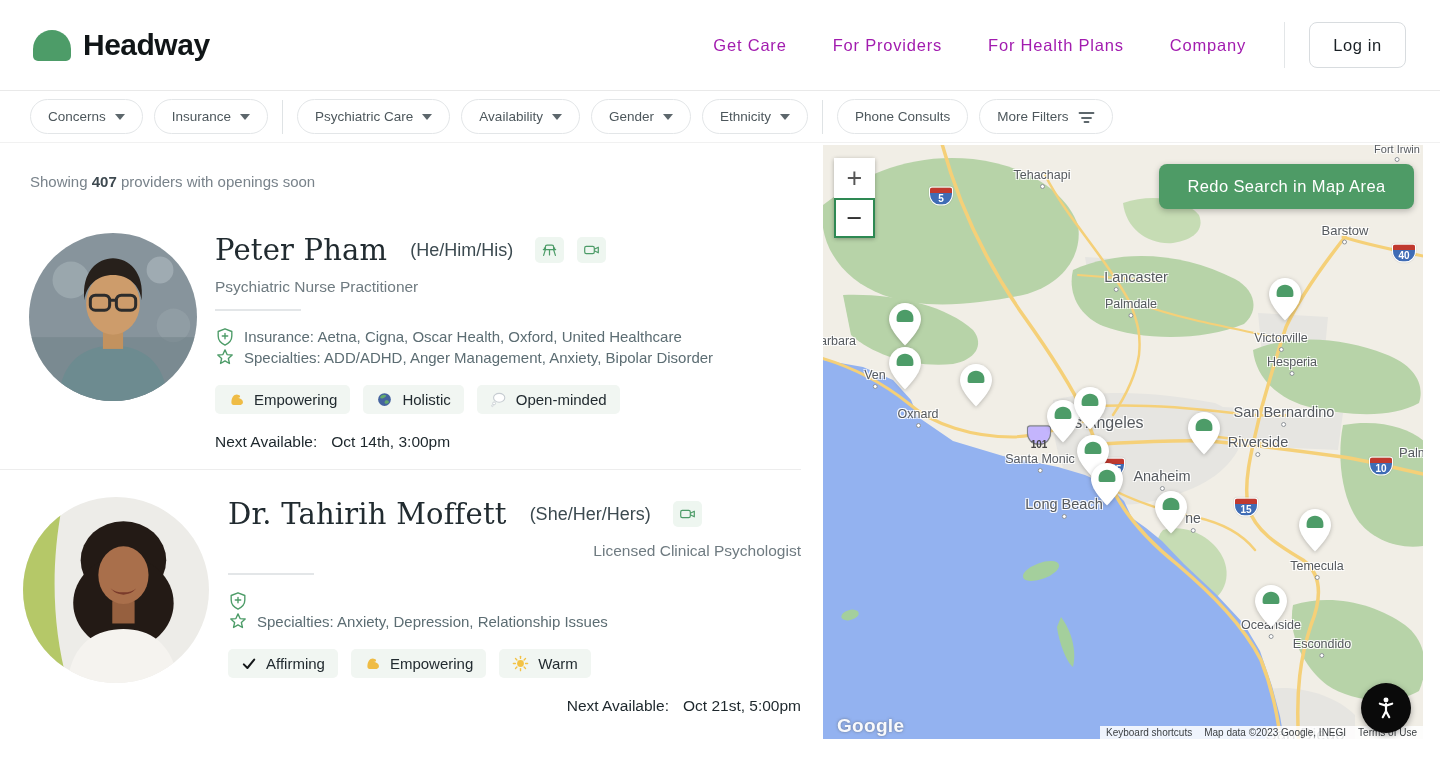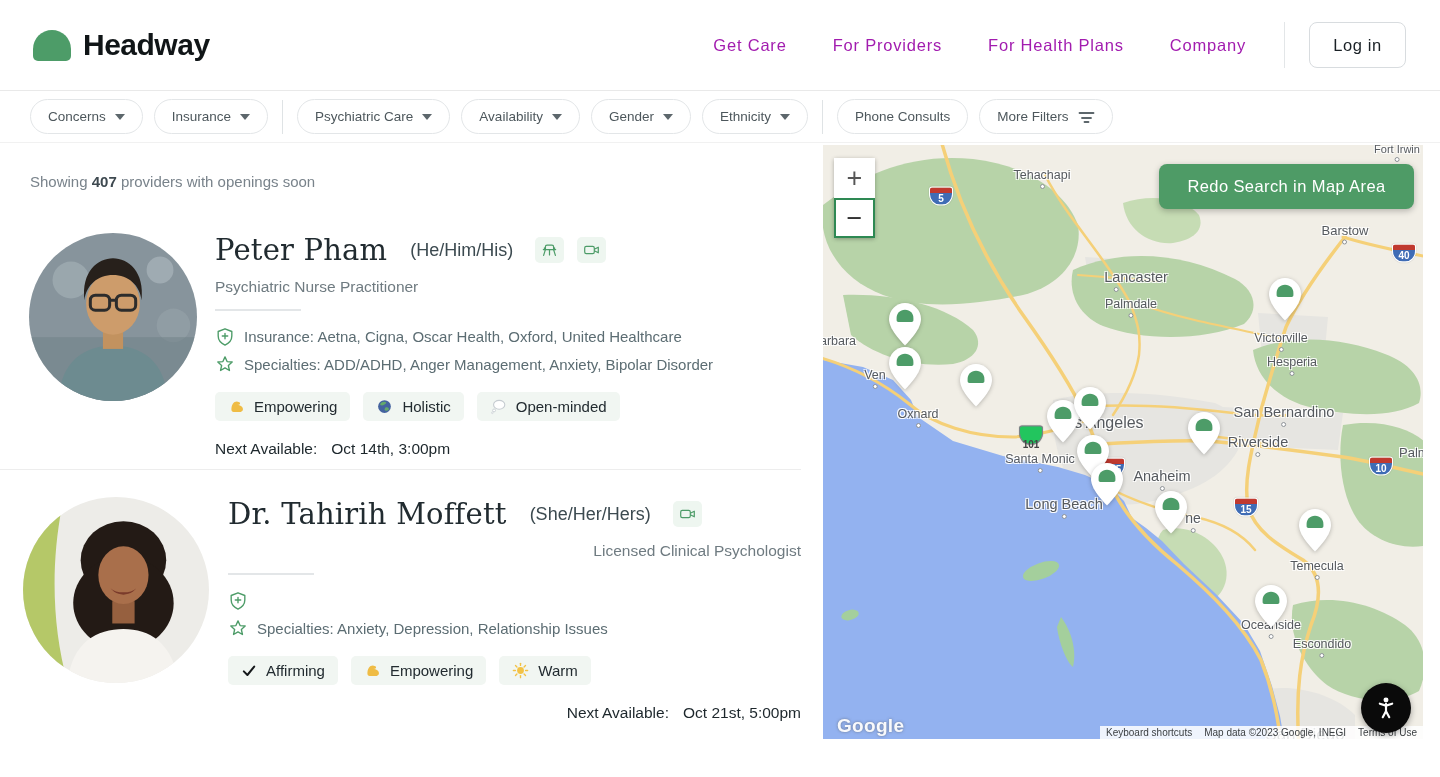--- a/index.html
+++ b/index.html
@@ -46,21 +46,21 @@
 
   .name-row { display:flex; align-items:center; gap:14px; }
   .pname { font-family:"DejaVu Serif","Liberation Serif",serif; font-weight:400; font-size:29px;
     color:#212b30; cursor:pointer; letter-spacing:0.2px; }
   .pronouns { font-size:18px; color:#3c4a50; margin-left:9px; }
   .session-chips { display:flex; gap:13px; margin-left:8px; }
   .schip { width:29px; height:26px; background:#eef6f0; border-radius:5px; display:inline-flex;
     align-items:center; justify-content:center; }
   .ptitle { margin-top:11px; font-size:15.5px; color:#6f7b81; }
   .tdiv { margin-top:13px; width:86px; height:2px; background:#e3e6e8; }
-  .info-rows { margin-top:15px; display:flex; flex-direction:column; gap:7px; }
+  .info-rows { margin-top:15px; display:flex; flex-direction:column; }
   .info-row { display:flex; align-items:center; gap:9px; font-size:15px; color:#5c6d73; }
   .info-row svg { flex:0 0 auto; }
   .badge-row { margin-top:17px; display:flex; gap:13px; }
   .chip { display:inline-flex; align-items:center; gap:9px; height:29px; padding:0 13px;
     background:#f1f6f2; border-radius:5px; font-size:15px; color:#222b30; }
   .next-row { margin-top:19px; font-size:15.5px; color:#1d272c; }
   .next-label { margin-right:14px; }
 
   
   .map { position:absolute; left:823px; top:145px; width:600px; height:594px; overflow:hidden;
@@ -69,21 +69,21 @@
   .map-city { position:absolute; transform:translate(-50%,-50%); color:#55595e; white-space:nowrap;
     text-shadow:-1px -1px 0 rgba(255,255,255,.9), 1px -1px 0 rgba(255,255,255,.9),
       -1px 1px 0 rgba(255,255,255,.9), 1px 1px 0 rgba(255,255,255,.9); z-index:5; }
   .map-city .dot { position:absolute; left:50%; top:100%; transform:translate(-50%,2px);
     width:5px; height:5px; background:#fff; border:1.5px solid #8d9297; border-radius:50%; }
   .shield { position:absolute; transform:translate(-50%,-50%); width:24px; height:19px; z-index:5;
     display:flex; align-items:center; justify-content:center; font-size:10px; font-weight:700; color:#fff;
     background:linear-gradient(180deg,#c0392f 0 30%,#3f6cb5 30% 100%);
     border:1px solid #fff; border-radius:3px 3px 45% 45%/3px 3px 60% 60%;
     box-shadow:0 0 1px rgba(0,0,0,.4); padding-top:3px; }
-  .shield.us { background:#22c55e; color:#444; border:1.5px solid #7c8187; padding-top:17px; }
+  .shield.us { background:#c4b5fd; color:#444; border:1.5px solid #7c8187; padding-top:17px;margin-left:8px; }
   .map-pin { position:absolute; z-index:8; cursor:pointer; filter:drop-shadow(0 1px 2px rgba(0,0,0,.25)); }
 
   .zoom-ctl { position:absolute; left:11px; top:13px; width:41px; z-index:12;
     box-shadow:0 1px 4px rgba(0,0,0,.3); border-radius:2px; }
   .zoom-btn { width:41px; height:40px; background:#fff; border:none; font-size:27px; color:#565656;
     cursor:pointer; display:flex; align-items:center; justify-content:center; font-family:inherit; }
   .zoom-btn.minus { border:2px solid #2e8953; color:#333; }
 
   .redo-btn { position:absolute; left:336px; top:19px; width:255px; height:45px; background:#4e9b66;
     border:none; border-radius:8px; color:#fff; font-size:16.5px; letter-spacing:0.4px; cursor:pointer;

